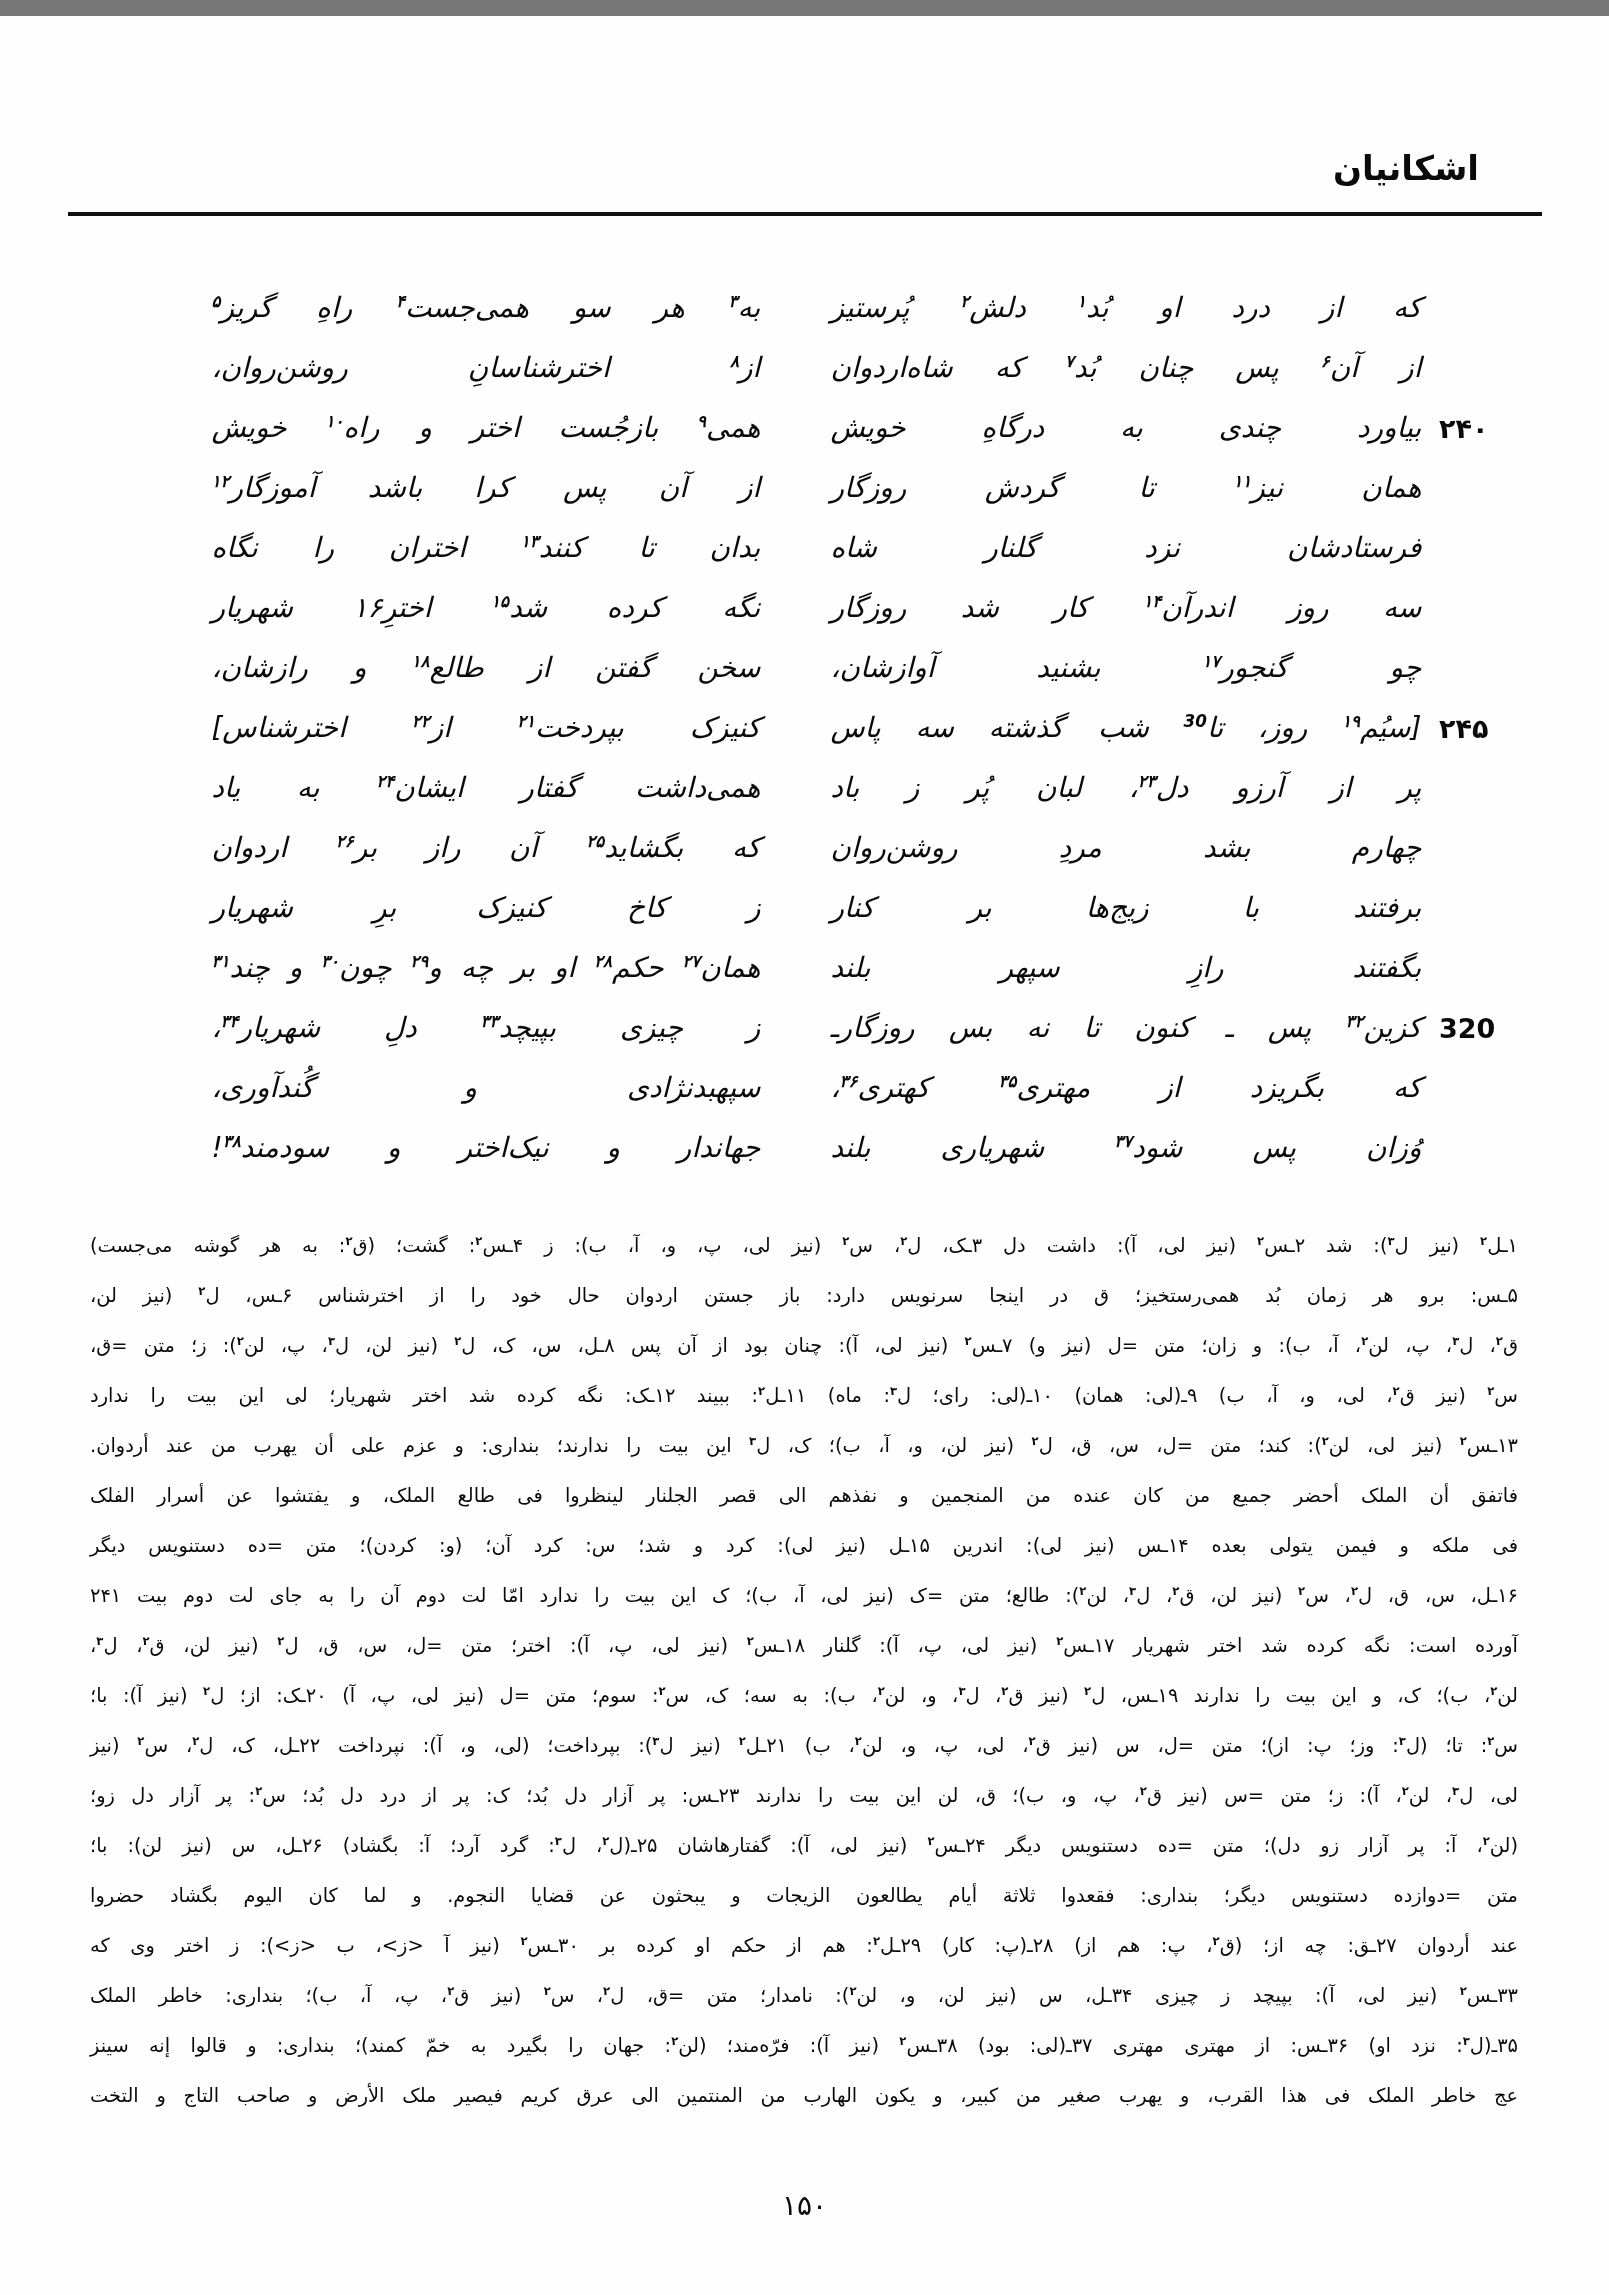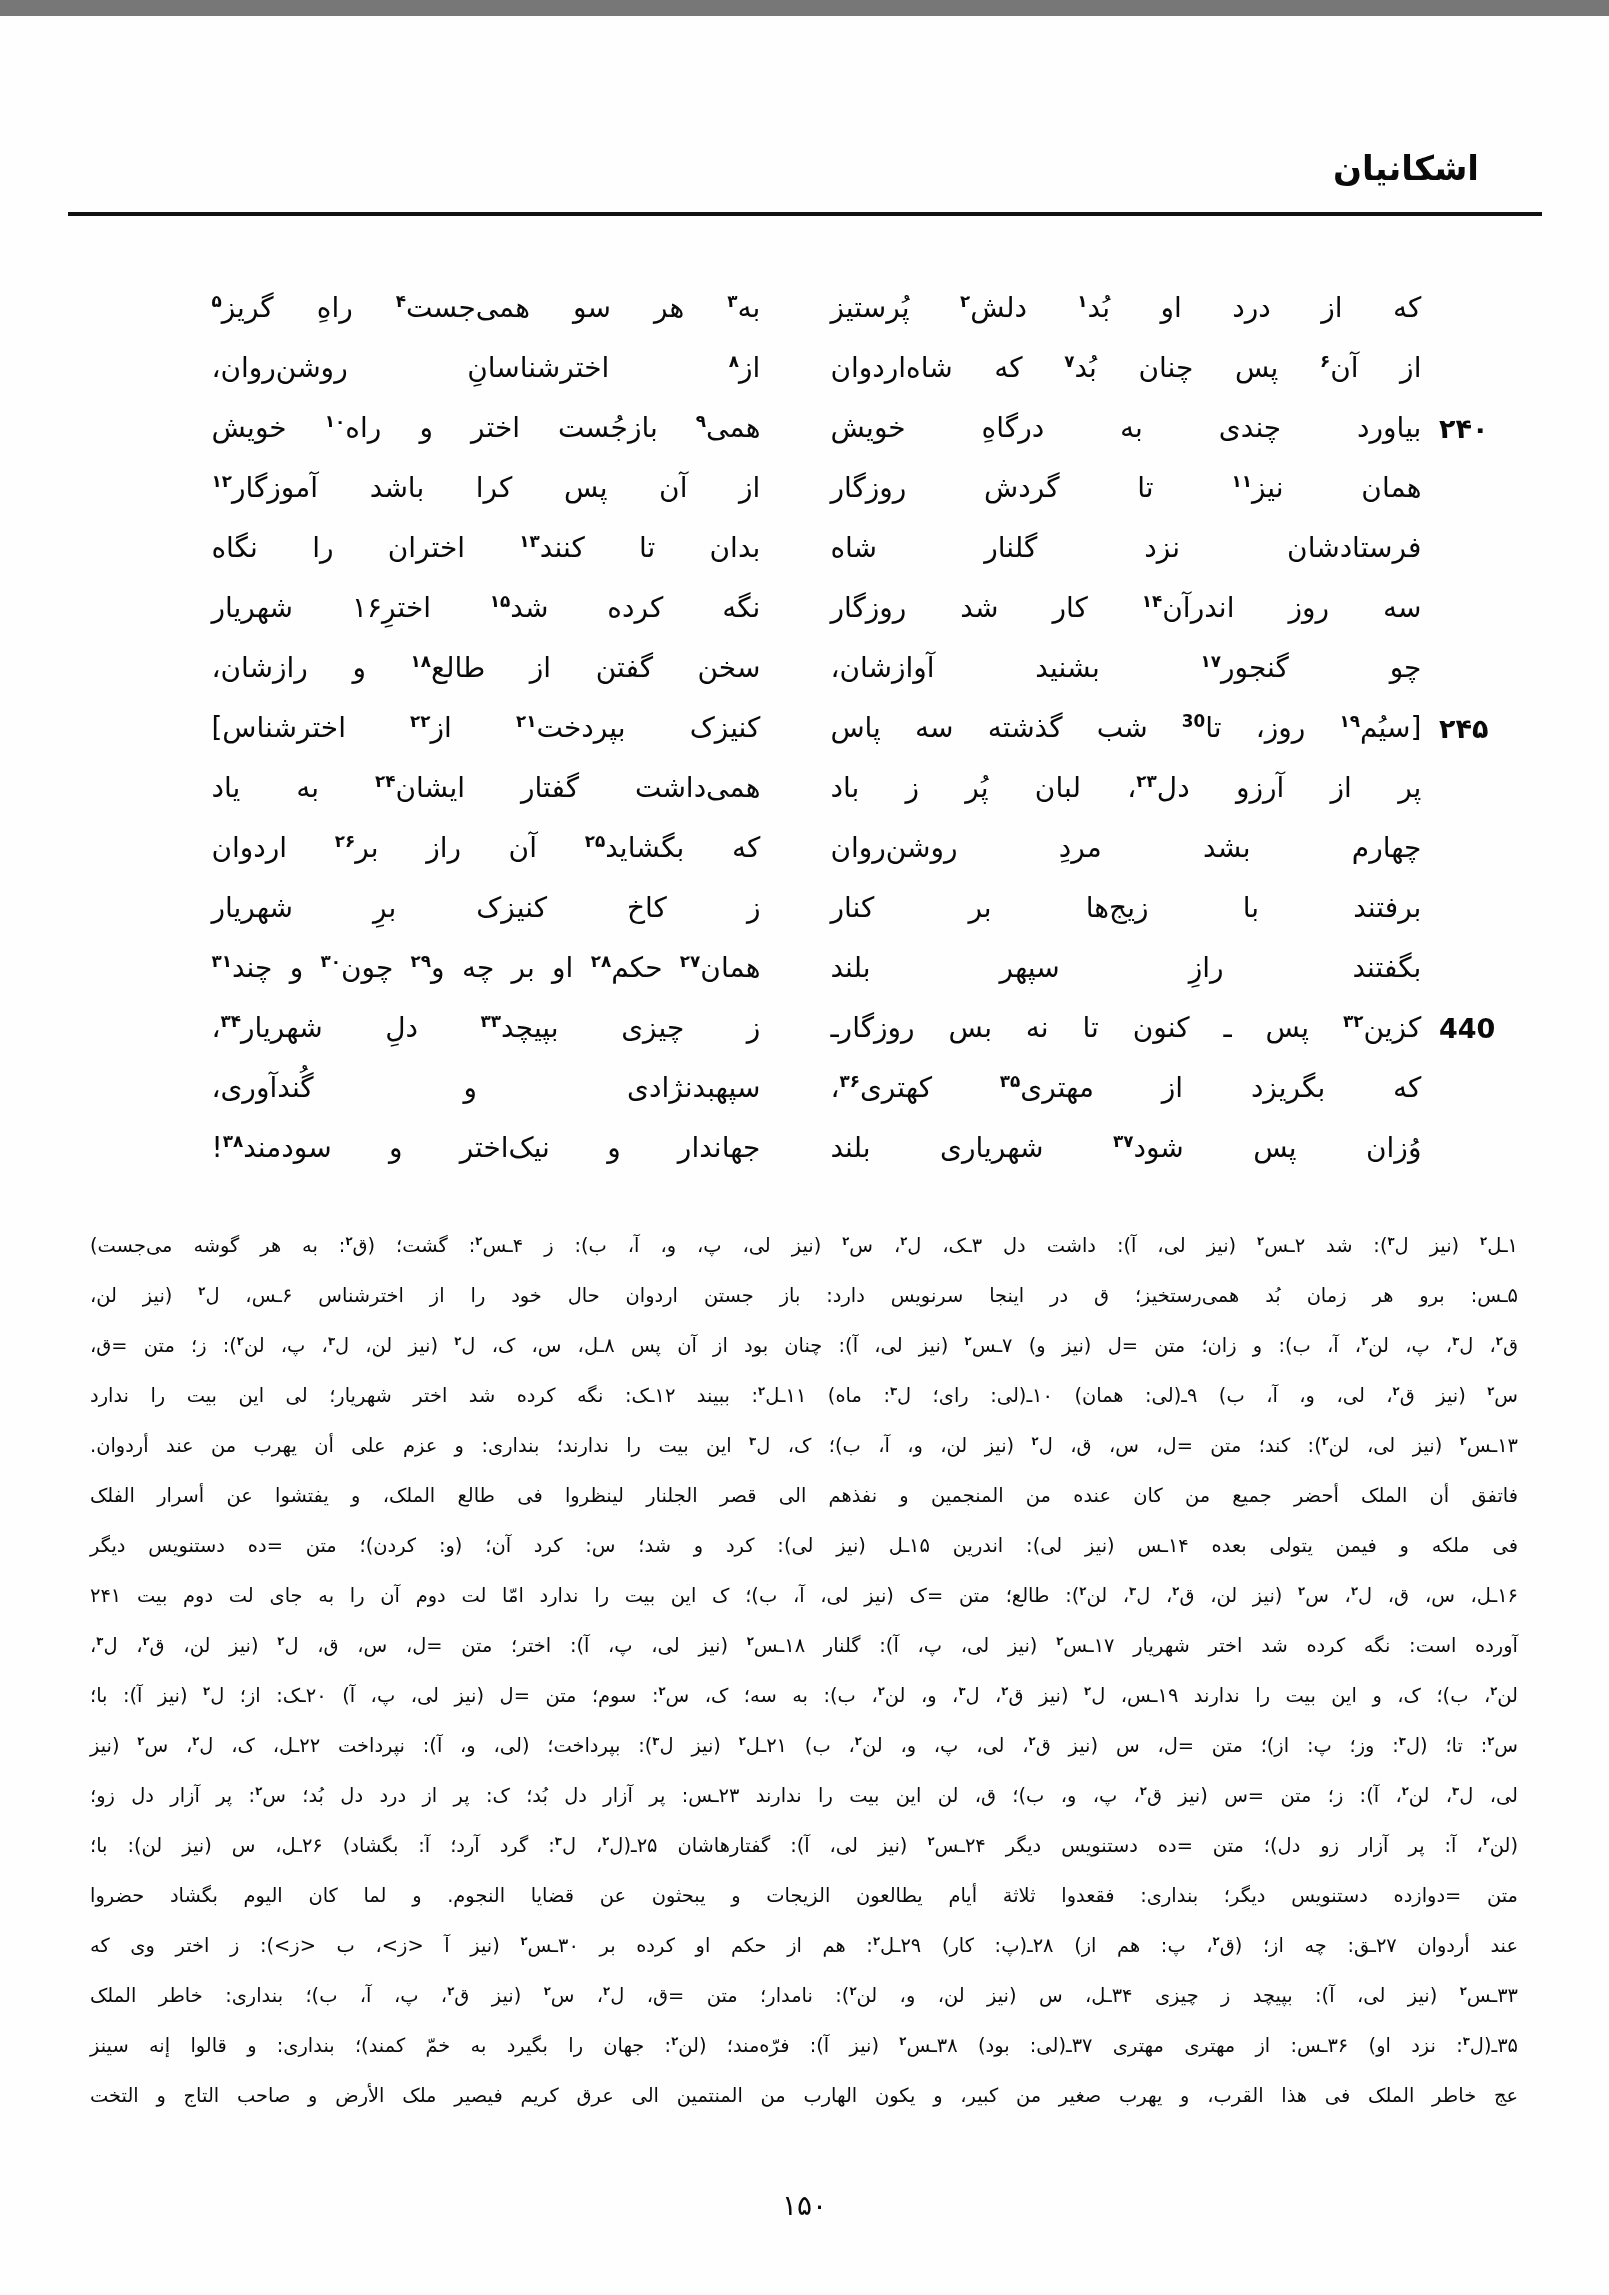--- a/index.html
+++ b/index.html
@@ -25,21 +25,21 @@
   
   .verses{position:absolute;top:262px;right:0;left:0;}
   .vrow{display:flex;direction:rtl;align-items:center;height:60px;padding-right:89px;}
   .vnum{
     width:81px;flex:0 0 auto;font-size:27px;font-weight:bold;
     text-align:left;
   }
   .hemi{
     flex:0 0 auto;font-size:28px;line-height:1.15;
     text-align:justify;text-align-last:justify;text-justify:inter-word;
-    direction:rtl;white-space:nowrap;
+    direction:rtl;white-space:nowrap;font-style:italic;
   }
   .hemi.right{width:591px;margin-right:17.6px;}
   .hemi.left{width:549px;margin-right:70px;}
   sup{font-size:0.6em;line-height:0;vertical-align:super;font-weight:bold;}
   
   .footnotes{position:absolute;top:1205px;right:91px;left:90px;}
   .fnline{
     font-size:19.4px;height:50px;line-height:50px;
     text-align:justify;text-align-last:justify;text-justify:inter-word;
     direction:rtl;white-space:nowrap;
@@ -112,21 +112,21 @@
         <div class="vnum"></div>
         <div class="hemi right">برفتند با زیج‌ها بر کنار</div>
         <div class="hemi left">ز کاخ کنیزک برِ شهریار</div>
       </div>
     <div class="vrow">
         <div class="vnum"></div>
         <div class="hemi right">بگفتند رازِ سپهر بلند</div>
         <div class="hemi left">همان<sup>۲۷</sup> حکم<sup>۲۸</sup> او بر چه و<sup>۲۹</sup> چون<sup>۳۰</sup> و چند<sup>۳۱</sup></div>
       </div>
     <div class="vrow">
-        <div class="vnum">440</div>
+        <div class="vnum">320</div>
         <div class="hemi right">کزین<sup>۳۲</sup> پس ـ کنون تا نه بس روزگارـ</div>
         <div class="hemi left">ز چیزی بپیچد<sup>۳۳</sup> دلِ شهریار<sup>۳۴</sup>،</div>
       </div>
     <div class="vrow">
         <div class="vnum"></div>
         <div class="hemi right">که بگریزد از مهتری<sup>۳۵</sup> کهتری<sup>۳۶</sup>،</div>
         <div class="hemi left">سپهبدنژادی و گُندآوری،</div>
       </div>
     <div class="vrow">
         <div class="vnum"></div>

